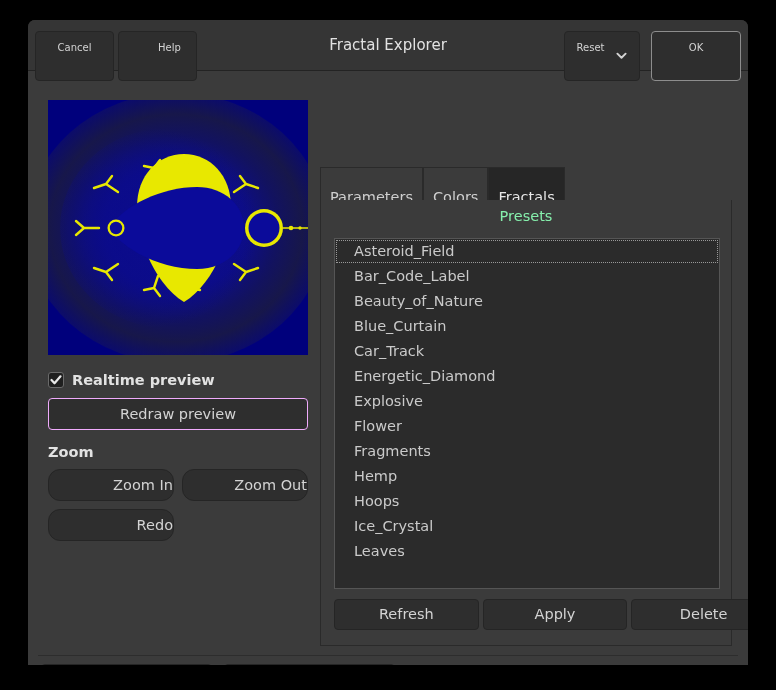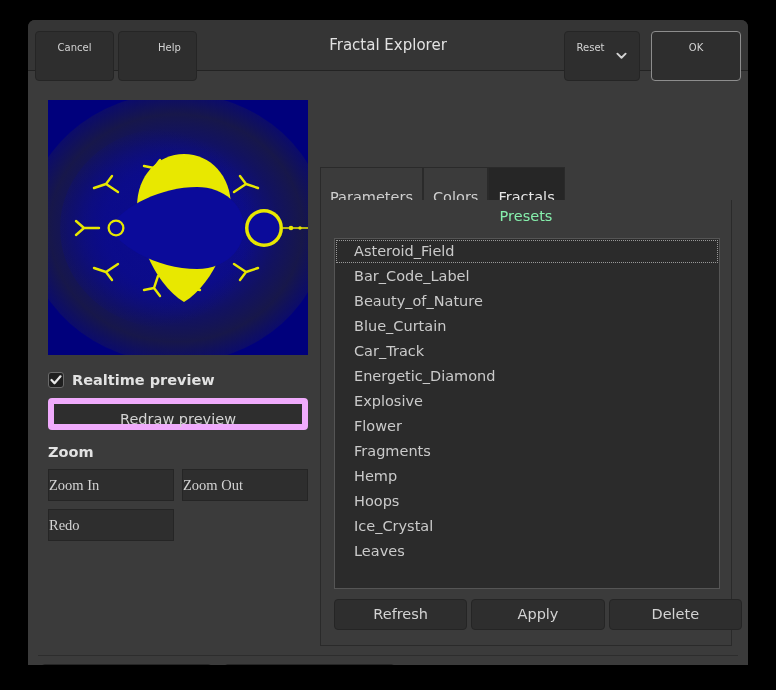--- a/index.html
+++ b/index.html
@@ -95,21 +95,21 @@
     flex: none;
   }
   .chk svg { position: absolute; left: 1px; top: 1px; width: 12px; height: 12px; }
   #rt-label { color: #e2e2e2; font-size: 14.5px; font-weight: bold; }
 
   .wide-btn {
     display: block;
     width: 260px; height: 32px;
     margin-top: 10px;
     background: #2e2e2e;
-    border: 6px solid #f0abfc;
+    border: 1px solid #f0abfc;
     border-radius: 4px;
     color: #d3d3d3;
     font-size: 14.5px;
     line-height: 30px;
     text-align: center;
     cursor: pointer;
     user-select: none;
   }
 
   #zoom-label {
@@ -117,28 +117,27 @@
     font-size: 14.5px;
     font-weight: bold;
     margin-top: 14px;
   }
 
   .zgrid { display: grid; grid-template-columns: 1fr 1fr; gap: 8px; margin-top: 9px; }
   .zbtn {
     height: 32px;
     background: #2e2e2e;
     border: 1px solid #252525;
-    border-radius: 0;
+    border-radius: 12px;
     color: #d3d3d3;
     font-size: 14.5px;
     line-height: 30px;
-    text-align: left;
-    cursor: pointer;
-    user-select: none;
-    font-family: Liberation Serif, serif;
+    text-align: right;
+    cursor: pointer;
+    user-select: none;
   }
 
   
   #notebook { position: absolute; left: 292px; top: 100px; width: 412px; height: 475px; }
 
   #tabstrip {
     position: absolute; left: 0; top: 0;
     width: 412px; height: 30px;
     border-bottom: 1px solid #2a2a2a;
     display: flex; align-items: flex-end;
@@ -188,21 +187,21 @@
     font-size: 14.5px;
     white-space: nowrap;
     cursor: pointer;
     user-select: none;
   }
   .litem.focused { outline: 1px dotted #9a9a9a; outline-offset: -2px; }
 
   #preset-actions {
     position: absolute;
     left: 13px; top: 399px;
-    width: 408px;
+    width: 442px;
     display: grid;
     grid-template-columns: 1fr 1fr 1fr;
     gap: 4px;
   }
   .pbtn {
     height: 31px;
     background: #2e2e2e;
     border: 1px solid #252525;
     border-radius: 4px;
     color: #d3d3d3;

